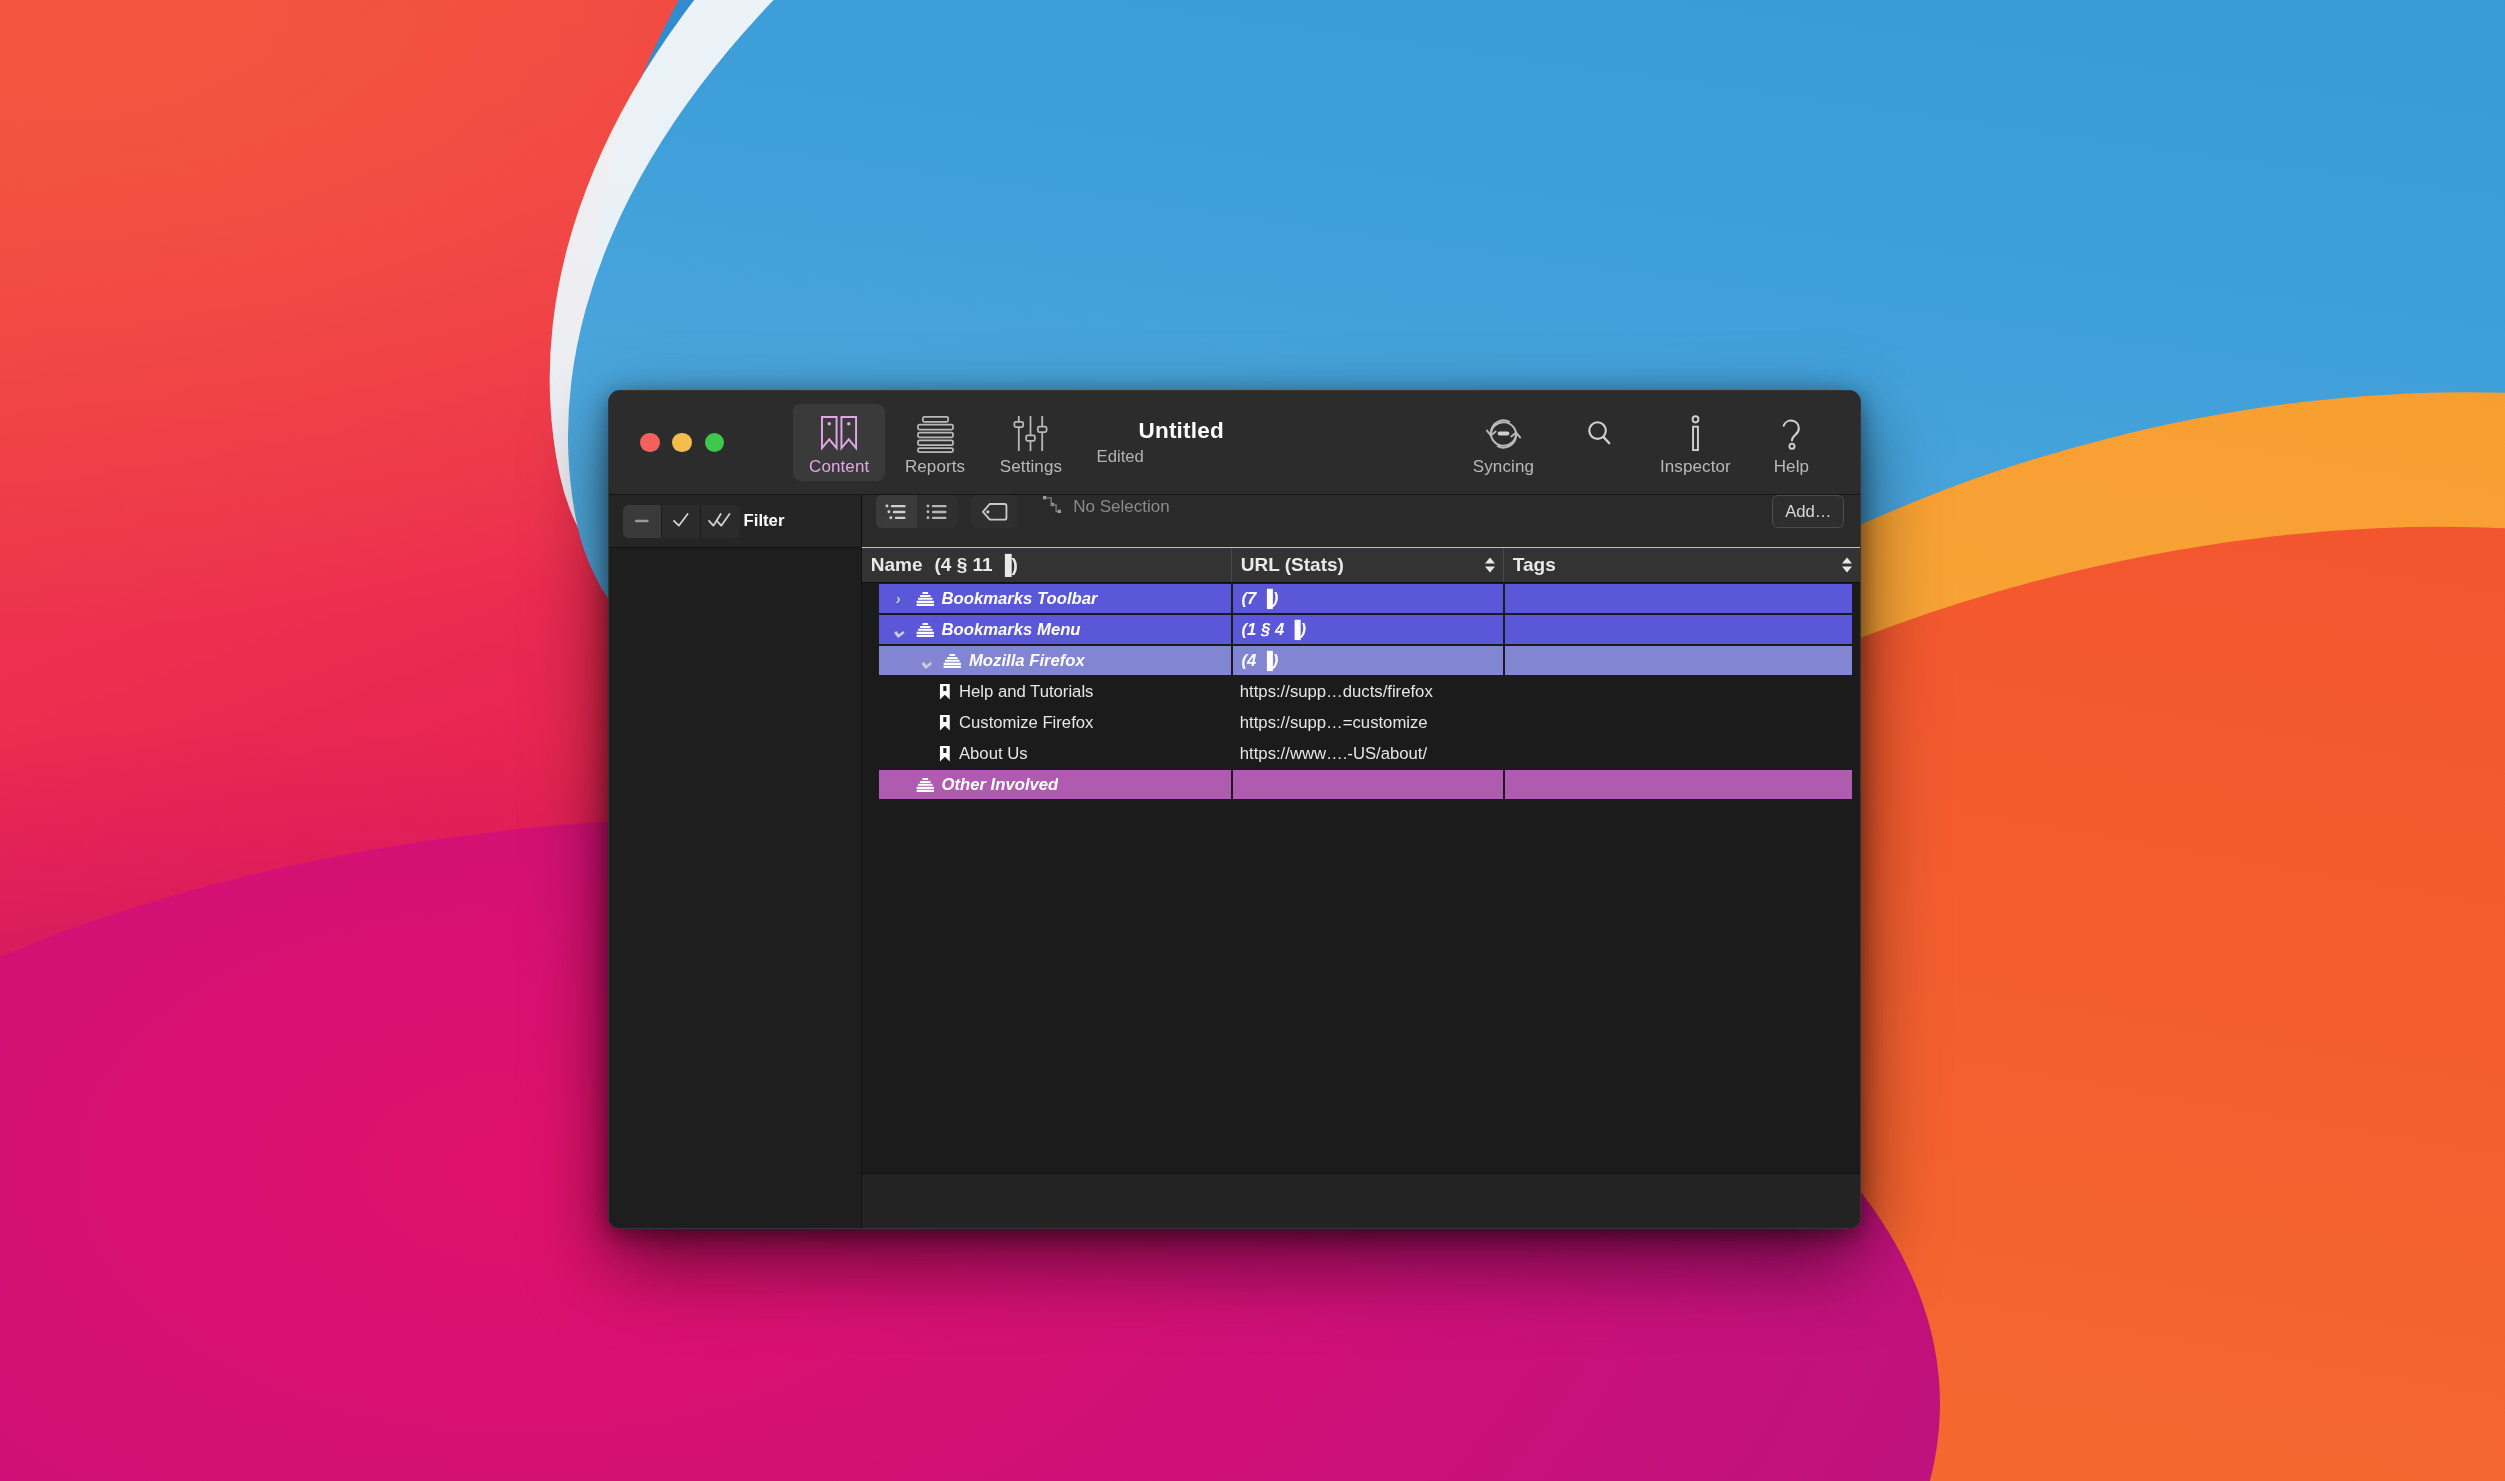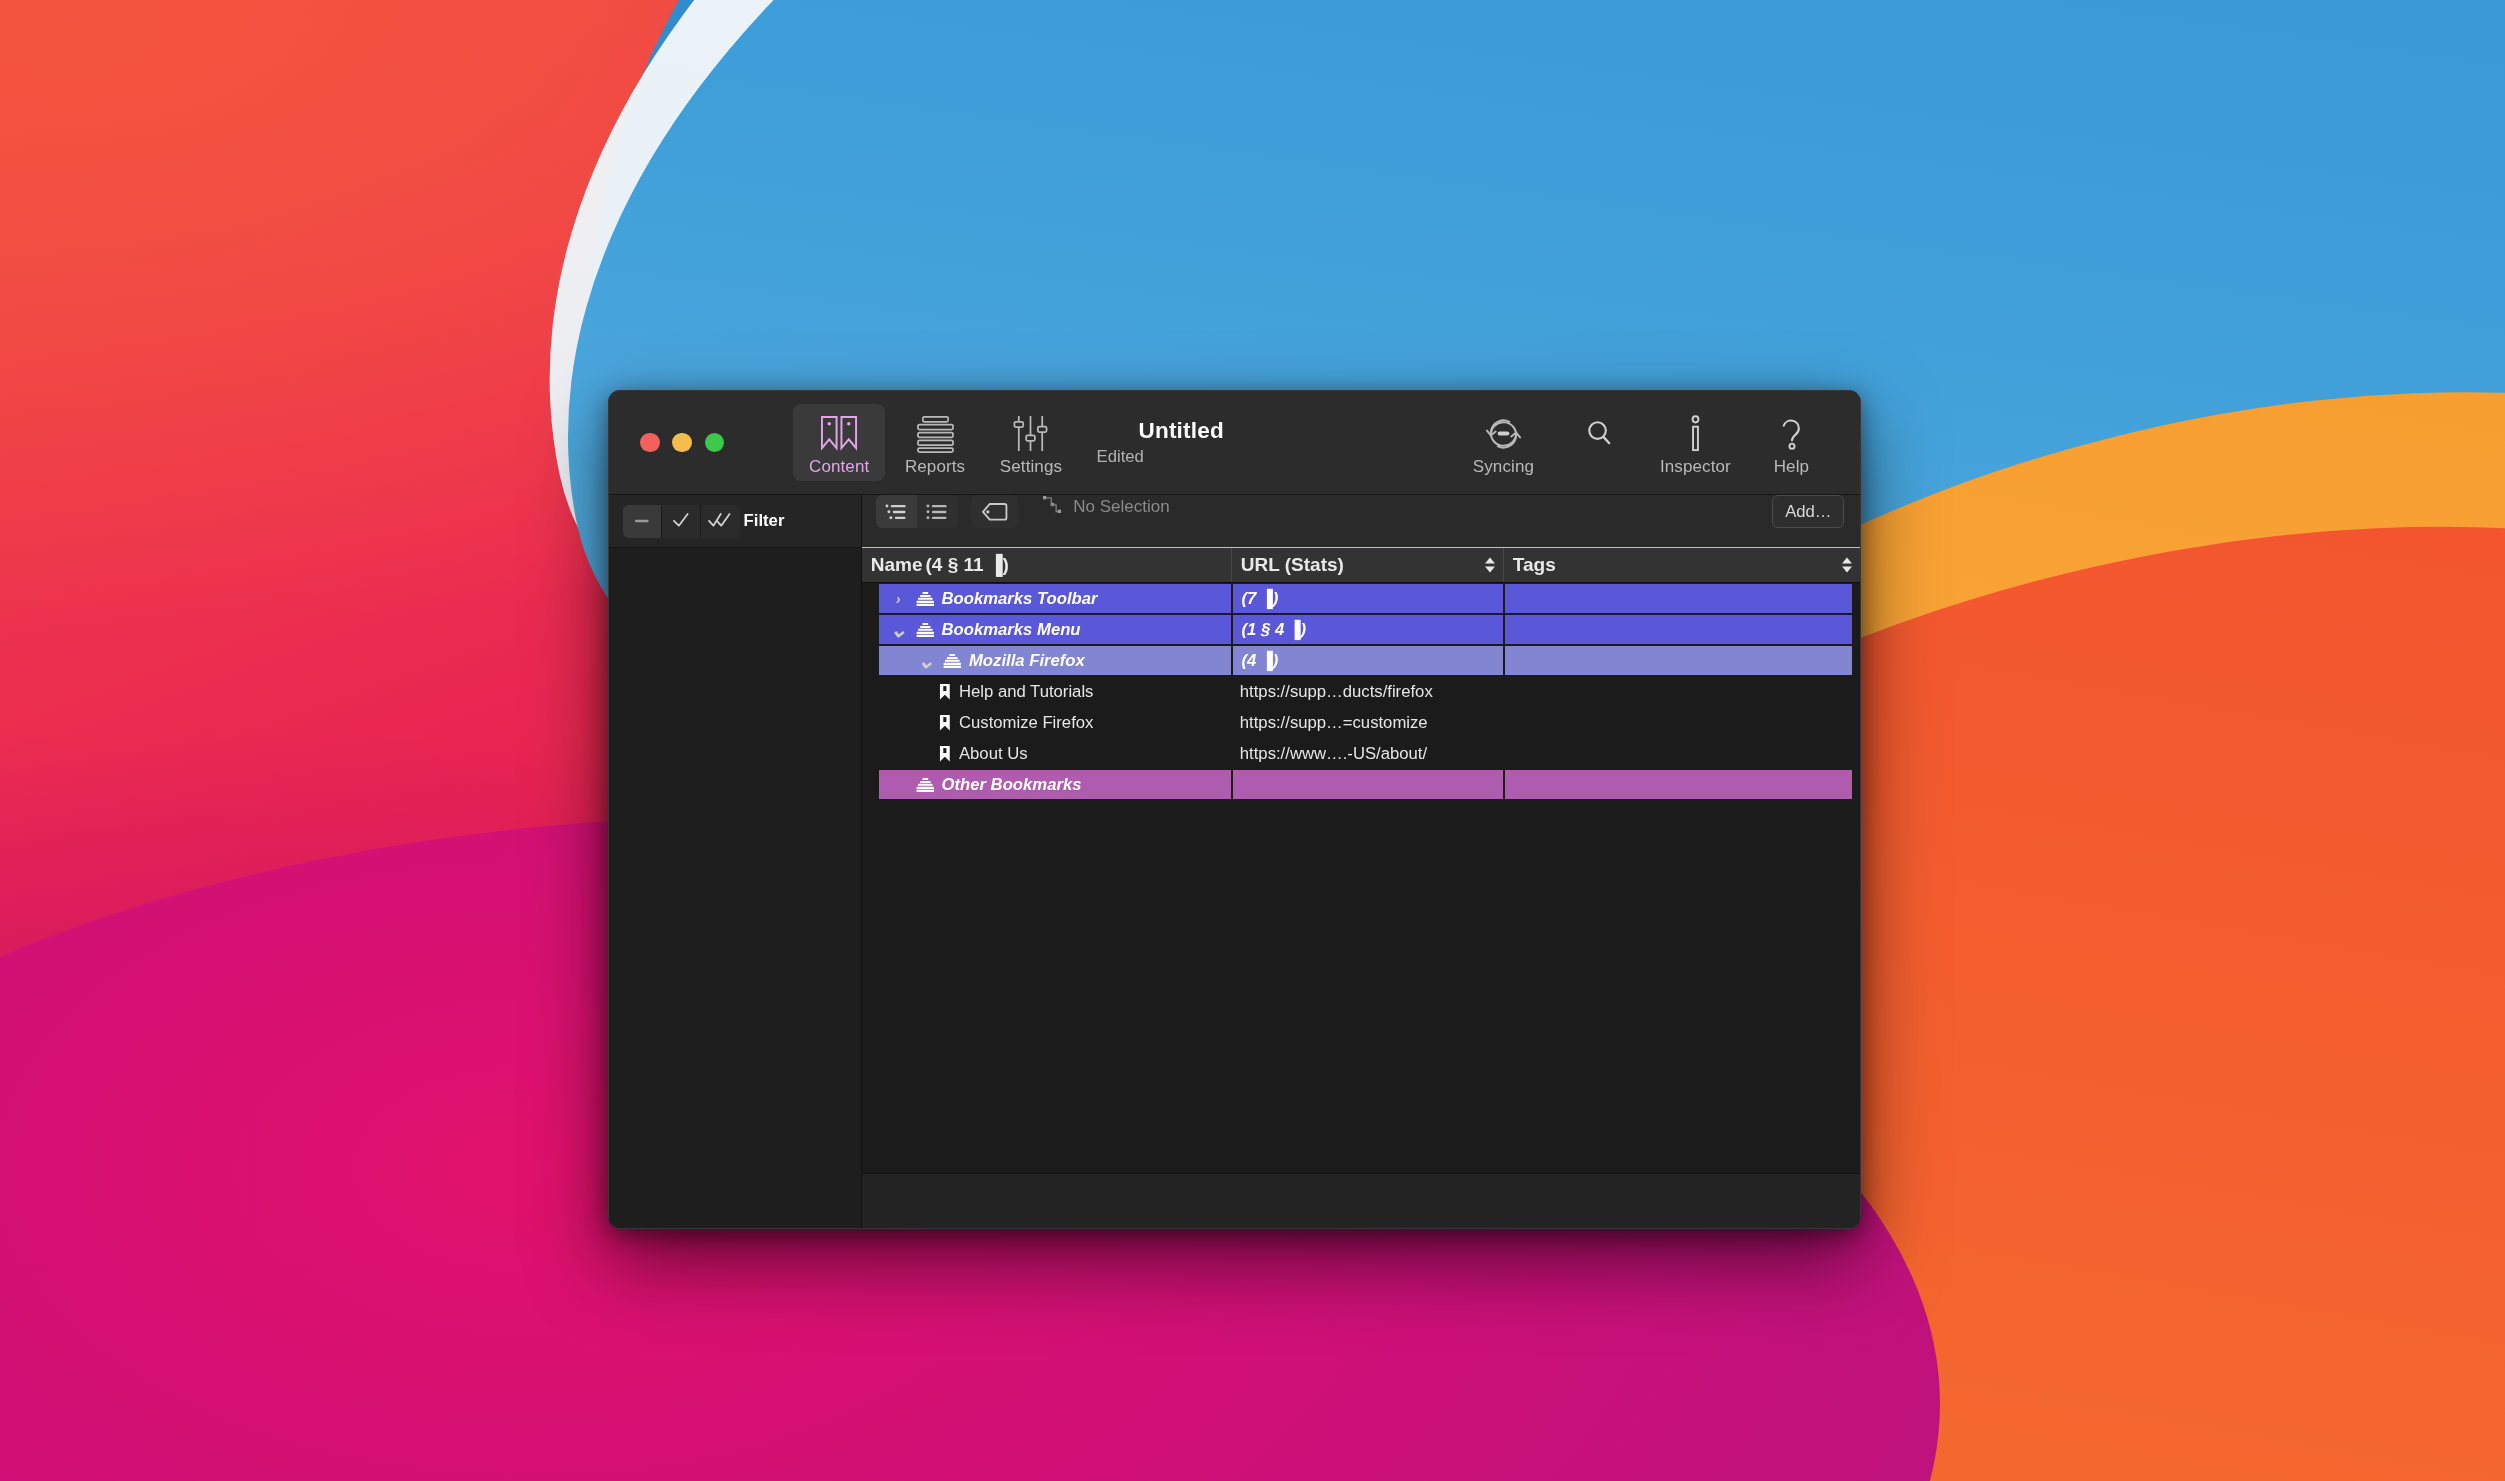--- a/index.html
+++ b/index.html
@@ -501,21 +501,21 @@
         </div>
 
         <div id="add-button">Add…</div>
       </div>
 
       <div id="table-wrap">
 
         <div id="table-header">
           <div class="th name">
             <span>Name</span>
-            <span class="hdr-count" style="margin-left:3px">(4 §   11 ▐)</span>
+            <span class="hdr-count" style="margin-left:12px">(4 §   11 ▐)</span>
           </div>
           <div class="th url">
             <span>URL (Stats)</span>
             <span class="sortarrows">
                 <i class="up"></i>
                 <i class="down"></i>
               </span>
           </div>
           <div class="th tags">
             <span>Tags</span>
@@ -628,21 +628,21 @@
               <div class="cell name">
                 <div class="rowname">
                   <span class="twisty"></span>
                   <svg class="folder-ico" viewBox="0 0 19 16">
                     <rect x="6.5" y="1" width="6" height="2" rx="0.7" fill="#ffffff"></rect>
                     <rect x="4" y="4" width="11" height="2" rx="0.7" fill="#ffffff"></rect>
                     <rect x="2" y="7" width="15" height="2" rx="0.7" fill="#ffffff"></rect>
                     <rect x="0.5" y="10" width="18" height="2.2" rx="0.7" fill="#ffffff"></rect>
                     <rect x="0.5" y="13" width="18" height="2.2" rx="0.7" fill="#ffffff"></rect>
                   </svg>
-                  <span>Other Bookmarks</span>
+                  <span>Other Involved</span>
                 </div>
               </div>
               <div class="cell url"></div>
               <div class="cell tags"></div>
             </div>
           </div>
       </div>
 
       <div id="bottom-bar"></div>
     </div>

